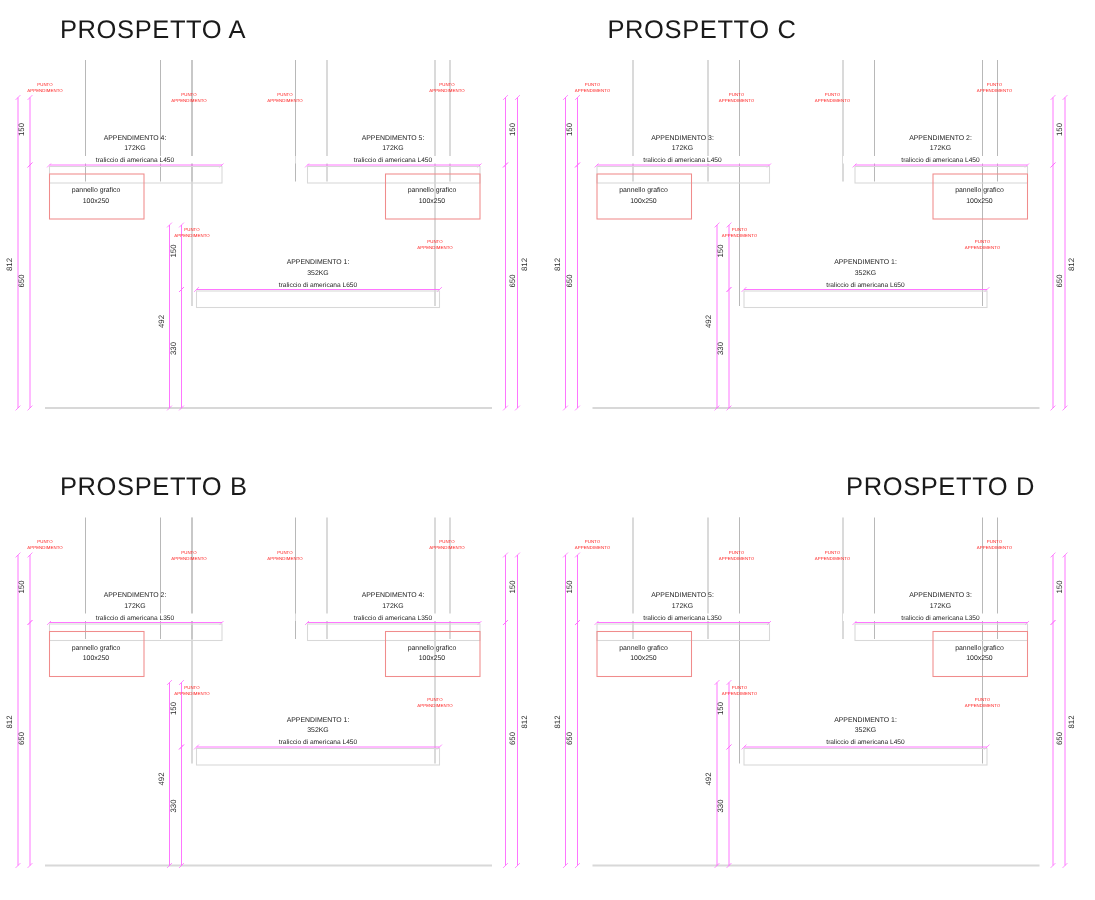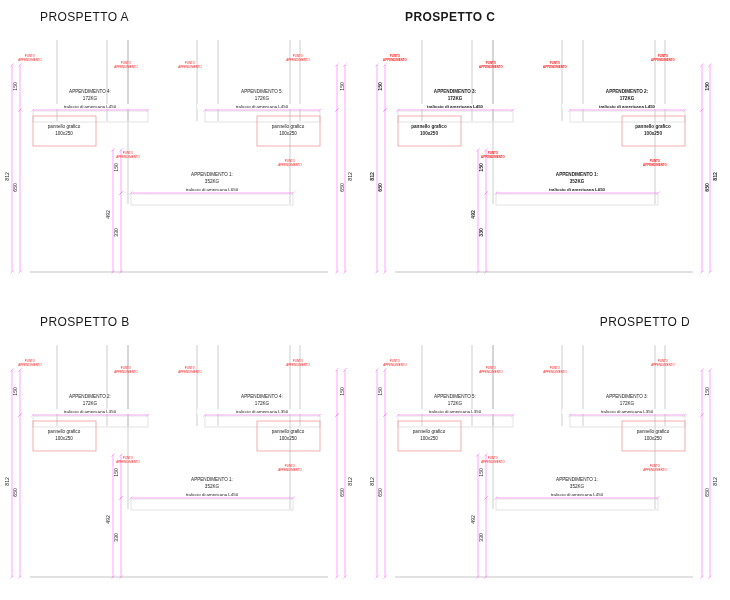--- a/index.html
+++ b/index.html
@@ -1,20 +1,20 @@
 <!DOCTYPE html>
 <html><head>
 <meta charset="utf-8">
 <style>
   html,body{margin:0;padding:0;background:#ffffff;}
   body{width:730px;height:600px;overflow:hidden;
        font-family:"Liberation Sans","DejaVu Sans",sans-serif;color:#000;}
   .sheet{position:relative;width:730px;height:600px;}
   .panel{position:absolute;width:365px;height:300px;}
-  .title{position:absolute;font-size:12px;letter-spacing:.4px;color:#1a1a1a;white-space:nowrap;}
+  .title{position:absolute;font-size:17px;letter-spacing:.4px;color:#1a1a1a;white-space:nowrap;}
   svg{position:absolute;left:0;top:0;overflow:visible;}
   .lbl{position:absolute;white-space:nowrap;}
   .lbl-blk{font-size:4.6px;color:#1c1c1c;text-align:center;line-height:1.45;}
   .lbl-red{font-size:2.9px;color:#ff1a1a;text-align:center;line-height:1.35;letter-spacing:.05px;}
   .lbl-truss{font-size:4.4px;color:#1c1c1c;text-align:center;}
   .lbl-dim{font-size:5.2px;color:#2a2a2a;transform-origin:50% 50%;}
   .rot{writing-mode:vertical-rl;transform:rotate(180deg);}
 </style>
 </head>
 <body>
@@ -91,21 +91,21 @@
       <div class="lbl lbl-dim" style="left: 12px; top: 82px;"><span class="rot">150</span></div>
       <div class="lbl lbl-dim" style="left: 4px; top: 172px;"><span class="rot">812</span></div>
       <div class="lbl lbl-dim" style="left: 12px; top: 183px;"><span class="rot">650</span></div>
       <div class="lbl lbl-dim" style="left: 113px; top: 163px;"><span class="rot">150</span></div>
       <div class="lbl lbl-dim" style="left: 105px; top: 210px;"><span class="rot">492</span></div>
       <div class="lbl lbl-dim" style="left: 113px; top: 228px;"><span class="rot">330</span></div>
       <div class="lbl lbl-dim" style="left: 339px; top: 82px;"><span class="rot">150</span></div>
       <div class="lbl lbl-dim" style="left: 347px; top: 172px;"><span class="rot">812</span></div>
       <div class="lbl lbl-dim" style="left: 339px; top: 183px;"><span class="rot">650</span></div>
     </div>
-  <div class="panel" id="p1" style="left:365px;top:0px;font-weight:bold;">
+  <div class="panel" id="p1" style="left:365px;top:0px;">
       <div class="title" style="top: 10px; left: 40px;">PROSPETTO C</div>
       <svg width="365" height="300">
         <line x1="30" y1="272" x2="328" y2="272" stroke="#d8d8d8" stroke-width="1.4"></line>
         <line x1="57" y1="40" x2="57" y2="121" stroke="#b8b8b8" stroke-width="0.7"></line>
         <line x1="107" y1="40" x2="107" y2="121" stroke="#b8b8b8" stroke-width="0.7"></line>
         <line x1="128" y1="40" x2="128" y2="121" stroke="#b8b8b8" stroke-width="0.7"></line>
         <line x1="197" y1="40" x2="197" y2="121" stroke="#b8b8b8" stroke-width="0.7"></line>
         <line x1="218" y1="40" x2="218" y2="121" stroke="#b8b8b8" stroke-width="0.7"></line>
         <line x1="300" y1="40" x2="300" y2="121" stroke="#b8b8b8" stroke-width="0.7"></line>
         <line x1="128" y1="40" x2="128" y2="204" stroke="#b8b8b8" stroke-width="0.7"></line>

